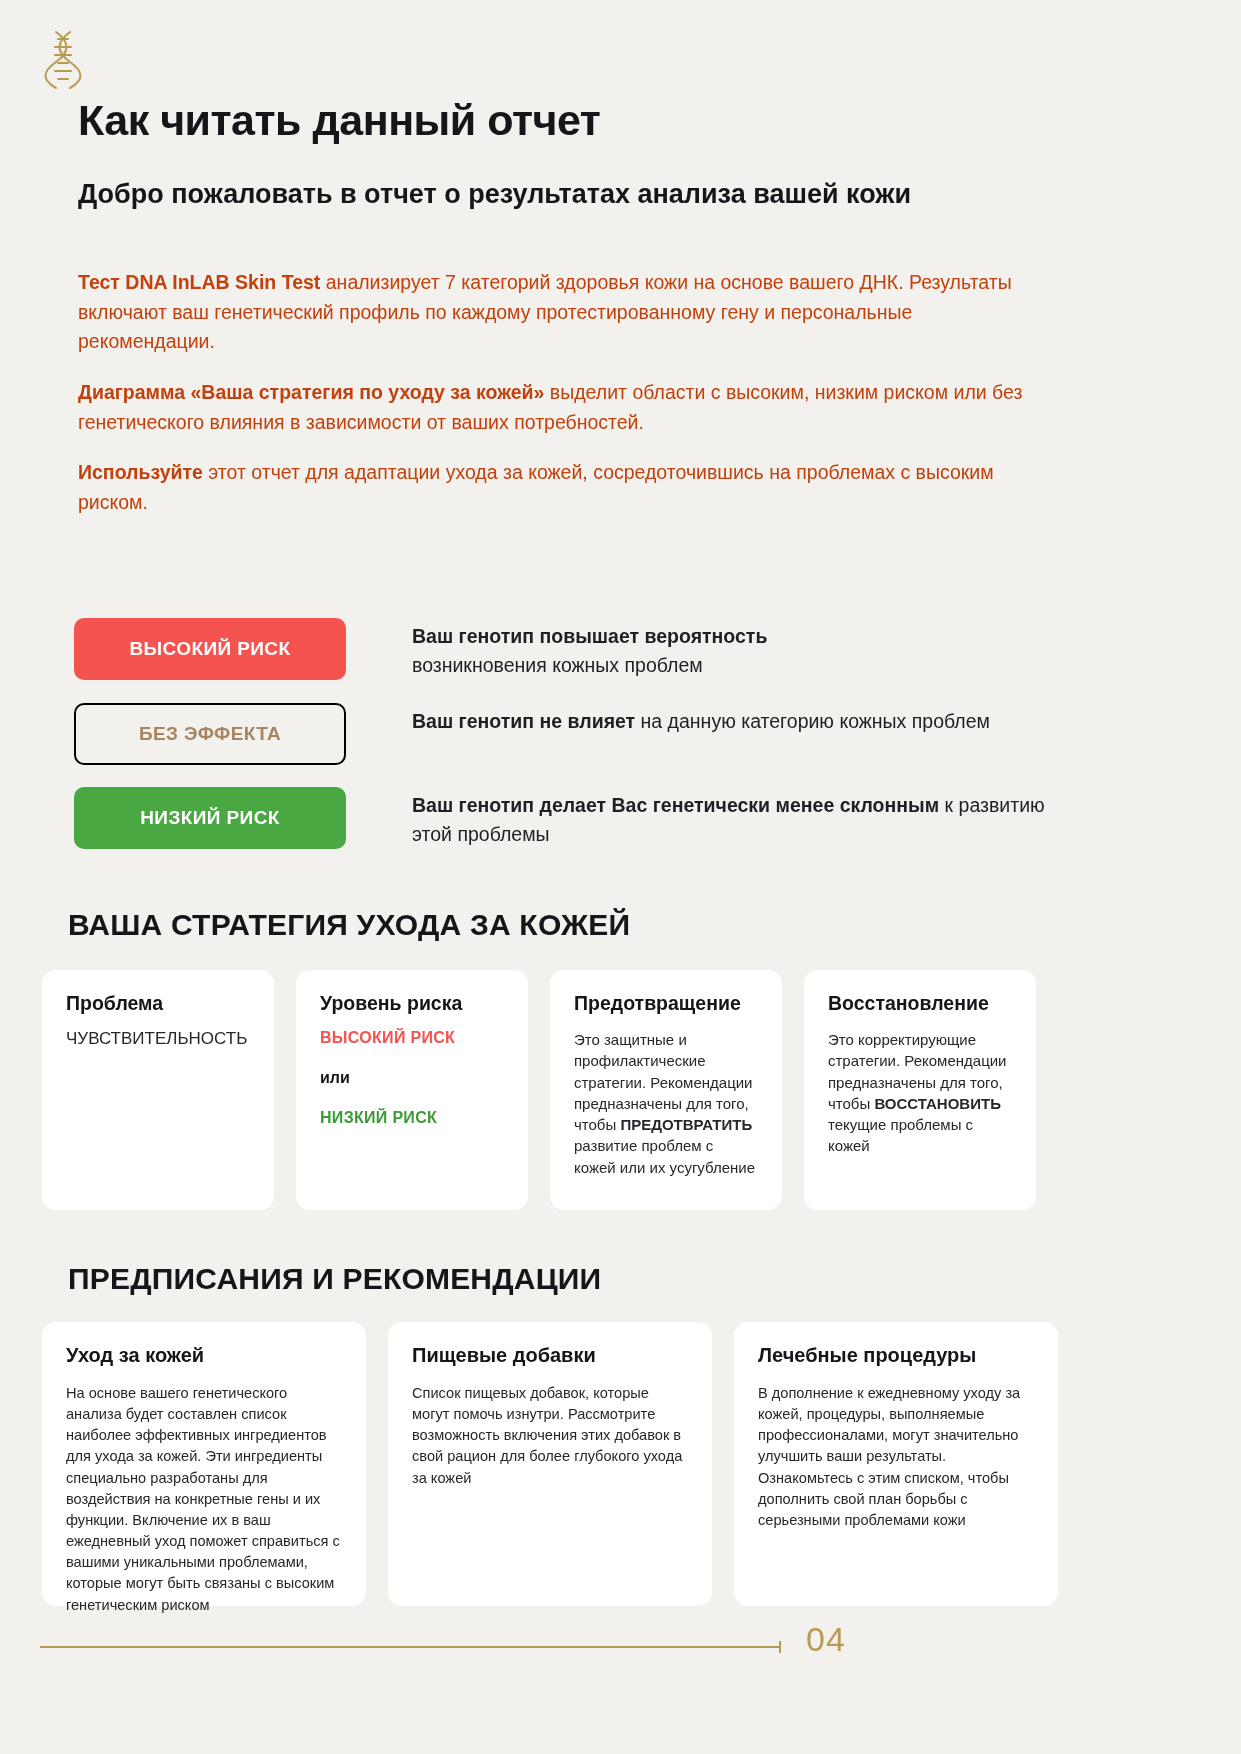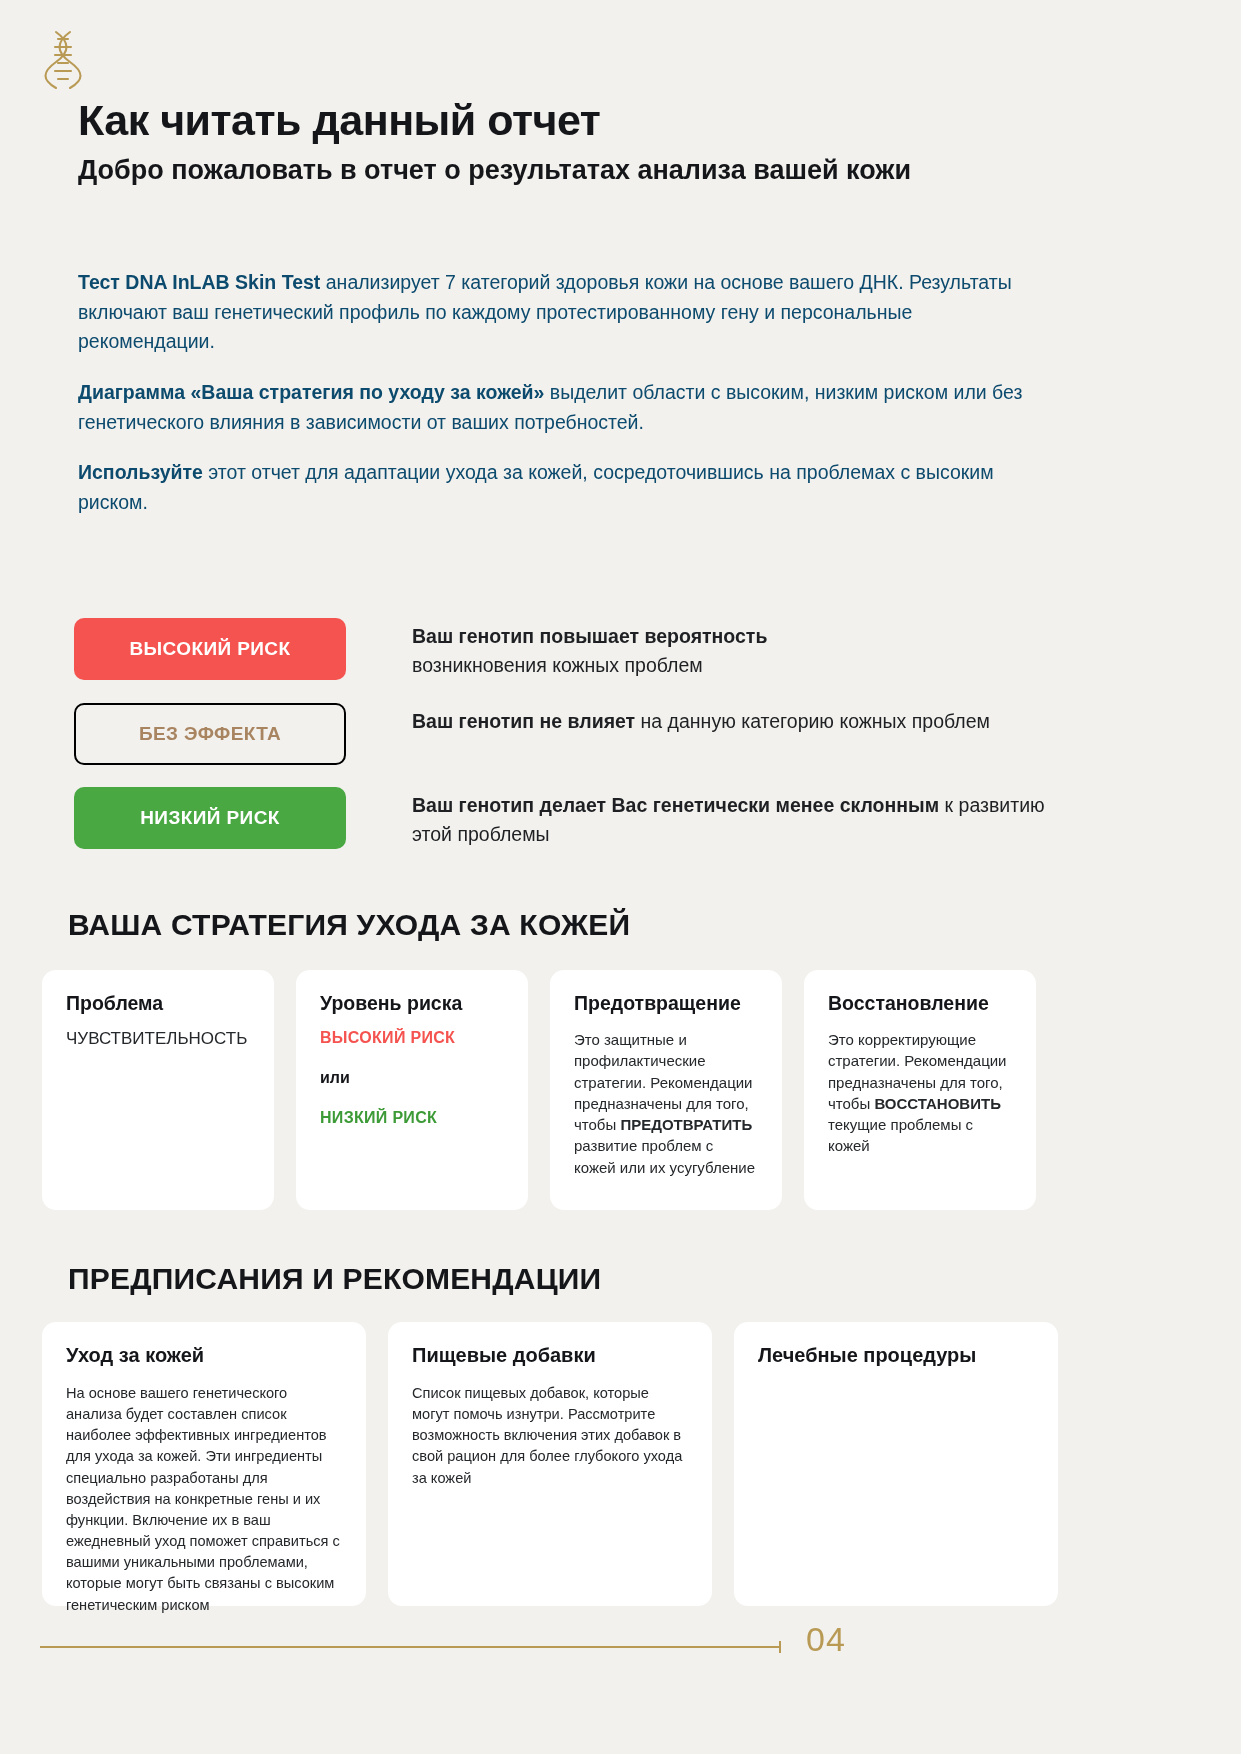--- a/index.html
+++ b/index.html
@@ -38,36 +38,36 @@
     left: 78px;
     top: 96px;
     font-size: 43px;
     font-weight: bold;
     letter-spacing: -0.5px;
     color: #15161a;
   }
   .h2 {
     position: absolute;
     left: 78px;
-    top: 152px;
+    top: 176px;
     width: 900px;
     font-size: 27px;
     font-weight: bold;
     line-height: 1.38;
     color: #15161a;
   }
 
   
   .intro {
     position: absolute;
     left: 78px;
     width: 960px;
     font-size: 19.5px;
     line-height: 1.52;
-    color: #0c4a6e;
+    color: #c2410c;
   }
   .intro p { margin: 0 0 21px 0; }
   .intro b { font-weight: bold; }
   #intro-block { top: 268px; }
 
   
   .legend {
     position: absolute;
     left: 74px;
     top: 618px;
@@ -284,19 +284,20 @@
       <div class="body">На основе вашего генетического анализа будет составлен список наиболее эффективных ингредиентов для ухода за кожей. Эти ингредиенты специально разработаны для воздействия на конкретные гены и их функции. Включение их в ваш ежедневный уход поможет справиться с вашими уникальными проблемами, которые могут быть связаны с высоким генетическим риском</div>
     </div>
 
     <div class="card r-card">
       <h3>Пищевые добавки</h3>
       <div class="body">Список пищевых добавок, которые могут помочь изнутри. Рассмотрите возможность включения этих добавок в свой рацион для более глубокого ухода за кожей</div>
     </div>
 
     <div class="card r-card">
       <h3>Лечебные процедуры</h3>
+      <div class="body">В дополнение к ежедневному уходу за кожей, процедуры, выполняемые профессионалами, могут значительно улучшить ваши результаты. Ознакомьтесь с этим списком, чтобы дополнить свой план борьбы с серьезными проблемами кожи</div>
     </div>
   </div>
 
   <div class="footer-rule"></div>
   <div class="page-num">04</div>
 
 </div>
 
 </body></html>

